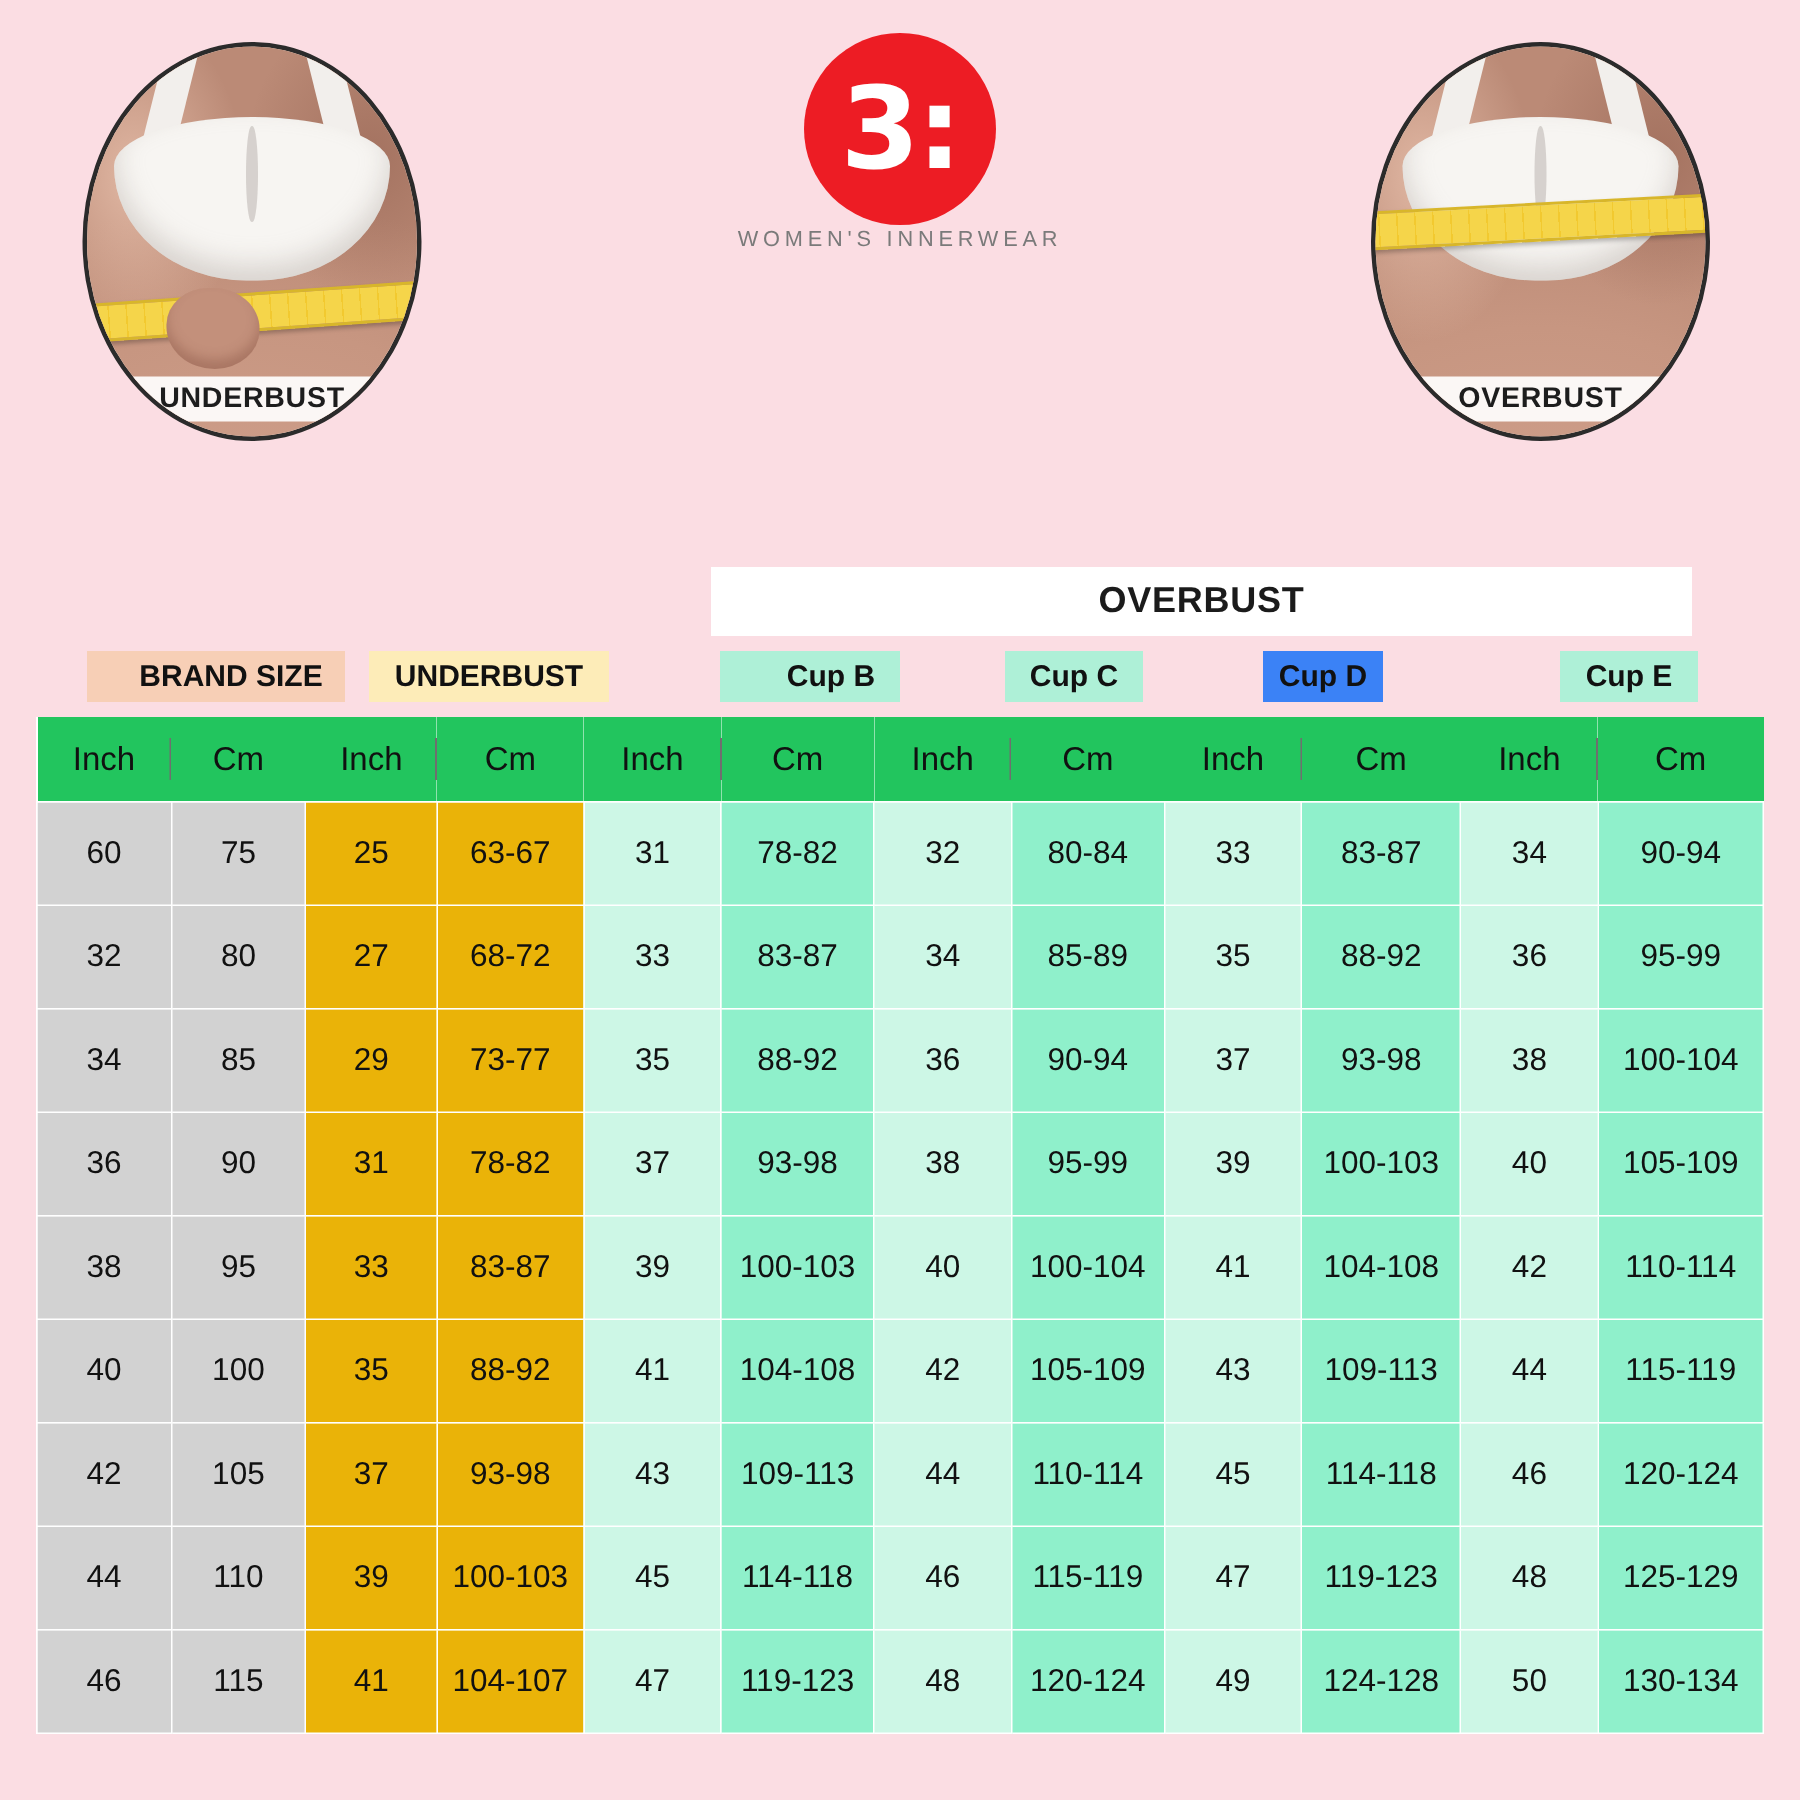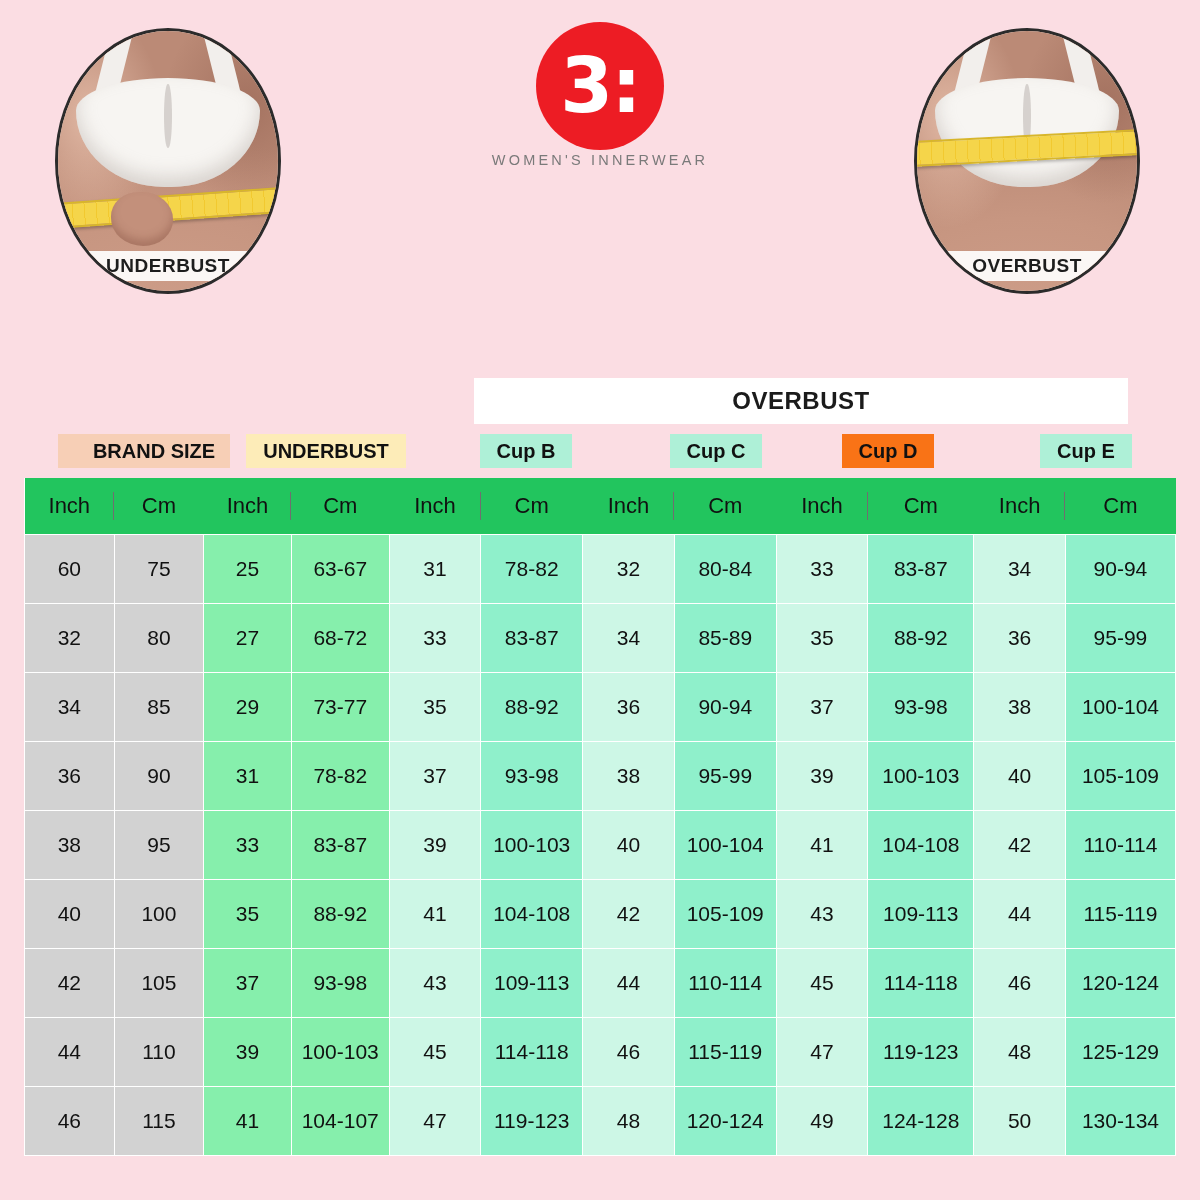--- a/index.html
+++ b/index.html
@@ -205,23 +205,23 @@
     height: 34px;
     display: flex;
     align-items: center;
     justify-content: center;
     font-size: 20px;
     font-weight: bold;
     color: #111;
   }
   .grp-brand { left: 58px; width: 152px; background: #f7cfb6; padding-left: 20px; }
   .grp-under { left: 246px; width: 160px; background: #fdecb8; }
-  .grp-cupb  { left: 480px; width: 92px; background: #aef0d7; }
+  .grp-cupb  { left: 480px; width: 92px; background: #aef0d7; padding-left: 28px; }
   .grp-cupc  { left: 670px; width: 92px; background: #aef0d7; }
-  .grp-cupd  { left: 842px; width: 92px; background: #f97316; }
+  .grp-cupd  { left: 842px; width: 80px; background: #3b82f6; }
   .grp-cupe  { left: 1030px; width: 92px; background: #aef0d7; margin-left: 10px; }
 
   table.size-table {
     position: absolute;
     left: 24px;
     top: 478px;
     width: 1152px;
     border-collapse: collapse;
     background: #ffffff;
     table-layout: fixed;
@@ -247,21 +247,21 @@
     position: absolute;
     right: -1px;
     top: 14px;
     bottom: 14px;
     width: 2px;
     background: #6f6f6f;
   }
 
   
   td.c-brand   { background: #d2d2d2; font-size: 23px; }
-  td.c-under   { background: #86efac; }
+  td.c-under   { background: #eab308; }
   td.c-cup-l   { background: #cdf7e6; }
   td.c-cup-d   { background: #8ff0cb; }
 </style>
 </head>
 <body>
 
 <div class="header">
 
   <div class="photo-badge left">
     <div class="torso">

